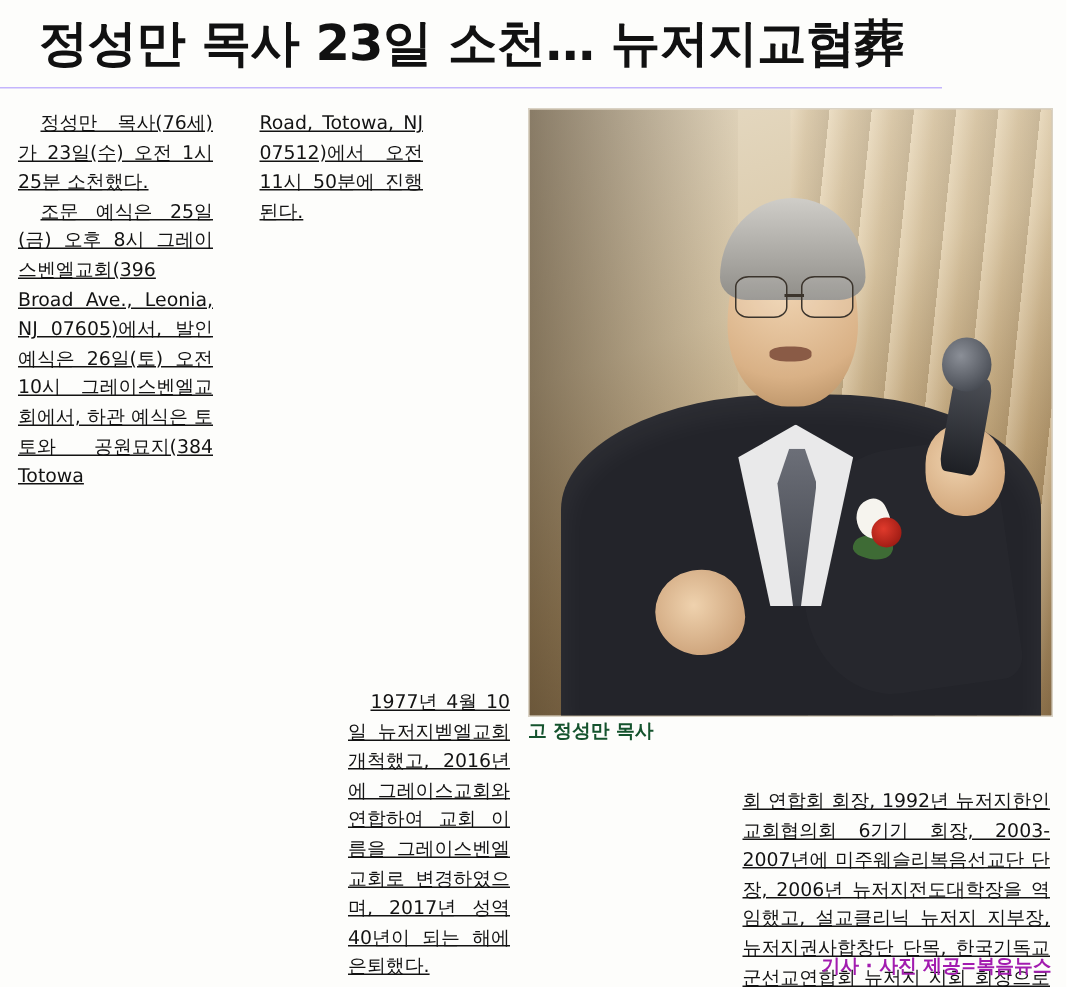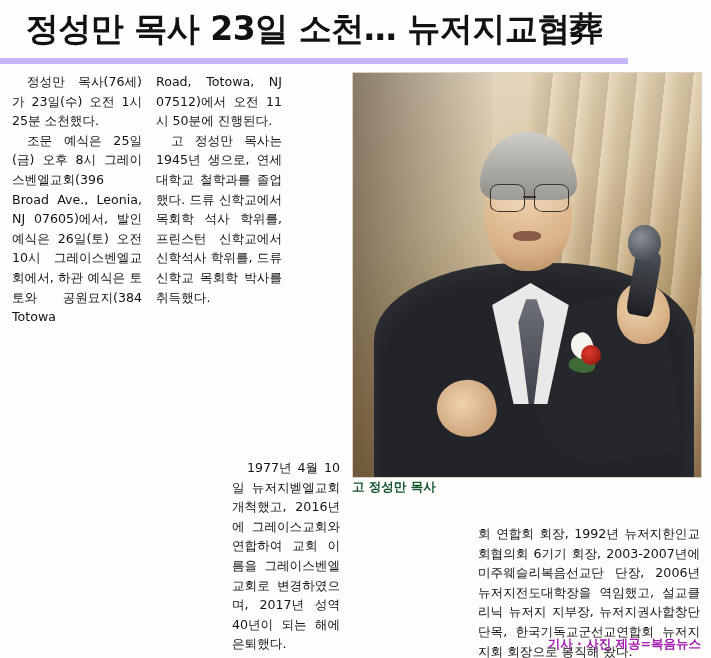--- a/index.html
+++ b/index.html
@@ -18,21 +18,21 @@
     background: #fdfdfb;
     overflow: hidden;
   }
   
   .headline-wrap {
     position: absolute;
     left: 0;
     top: 0;
     width: 628px;
     height: 58px;
-    border-bottom: 6px solid #c4b5fd;
+    border-bottom: 1px solid #c4b5fd;
     display: flex;
     align-items: center;
     justify-content: center;
   }
   .headline {
     font-family: "DejaVu Sans", sans-serif;
     font-weight: bold;
     font-size: 33px;
     letter-spacing: -0.5px;
     color: #111111;
@@ -51,22 +51,23 @@
     font-family: "DejaVu Sans", sans-serif;
     font-size: 12.6px;
     line-height: 19.6px;
     text-align: justify;
     text-justify: inter-character;
     color: #131313;
   }
   .col p {
     margin: 0 0 0 0;
     text-indent: 15px;
-  }
-  .col p.noindent { text-indent: 0; }
+    text-decoration: underline;
+  }
+  .col p.noindent { text-indent: 0; margin-left: 17px; }
 
   #col1 { left: 12px;  top: 14px; width: 130px; }
   #col2 { left: 156px; top: 14px; width: 126px; }
   #col3 { left: 232px; top: 400px; width: 108px; }
   #col4 { left: 232px; top: 466px; width: 108px; }
   #col6 { left: 478px; top: 466px; width: 222px; }
 
   
   .photo {
     position: absolute;
@@ -284,21 +285,20 @@
 
   <div class="body-area">
 
     <div class="col" id="col1">
       <p>정성만 목사(76세)가 23일(수) 오전 1시 25분 소천했다.</p>
       <p>조문 예식은 25일(금) 오후 8시 그레이스벤엘교회(396 Broad Ave., Leonia, NJ 07605)에서, 발인 예식은 26일(토) 오전 10시 그레이스벤엘교회에서, 하관 예식은 토토와 공원묘지(384 Totowa</p>
     </div>
 
     <div class="col" id="col2">
       <p class="noindent">Road, Totowa, NJ 07512)에서 오전 11시 50분에 진행된다.</p>
-      <p>고 정성만 목사는 1945년 생으로, 연세대학교 철학과를 졸업했다. 드류 신학교에서 목회학 석사 학위를, 프린스턴 신학교에서 신학석사 학위를, 드류 신학교 목회학 박사를 취득했다.</p>
     </div>
 
     <div class="col" id="col3">
       <p>1977년 4월 10일 뉴저지벧엘교회 개척했고, 2016년에 그레이스교회와 연합하여 교회 이름을 그레이스벤엘교회로 변경하였으며, 2017년 성역 40년이 되는 해에 은퇴했다.</p>
     </div>
 
     <div class="col" id="col6">
       <p class="noindent">회 연합회 회장, 1992년 뉴저지한인교회협의회 6기기 회장, 2003-2007년에 미주웨슬리복음선교단 단장, 2006년 뉴저지전도대학장을 역임했고, 설교클리닉 뉴저지 지부장, 뉴저지권사합창단 단목, 한국기독교군선교연합회 뉴저지 지회 회장으로 봉직해 왔다.</p>
     </div>
 

